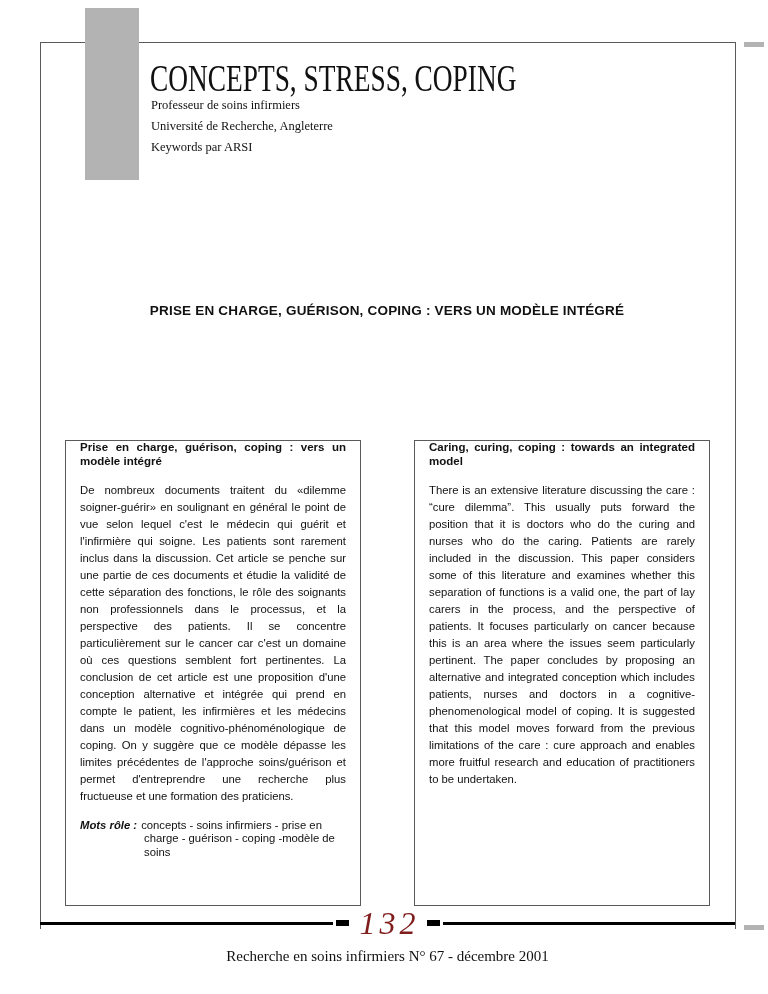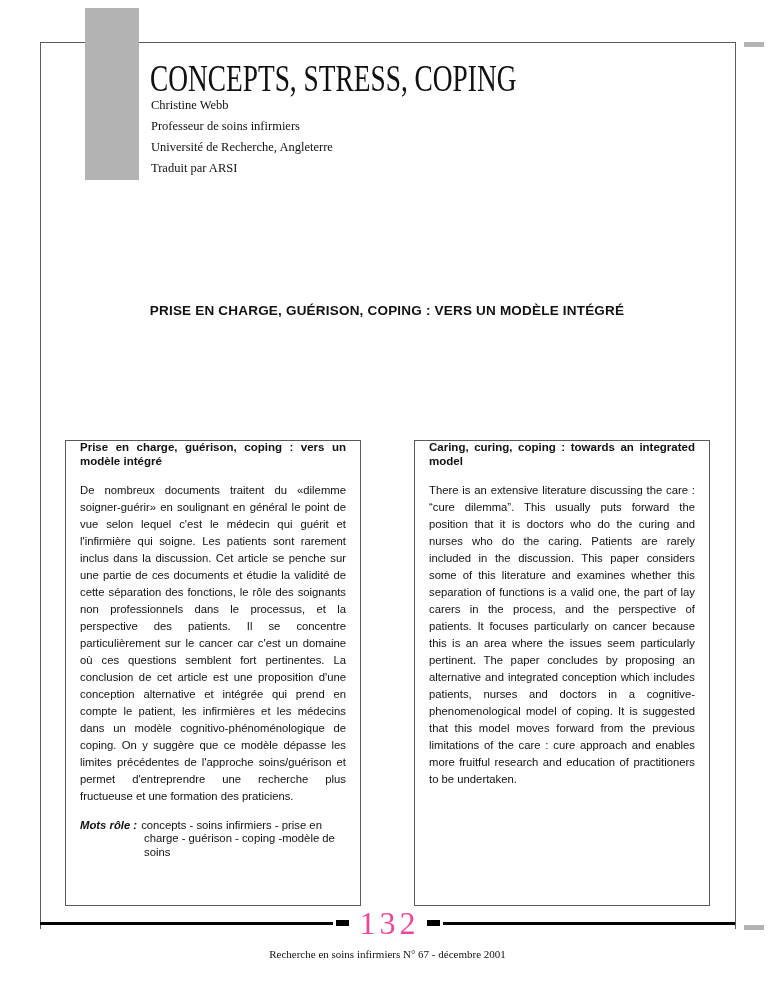--- a/index.html
+++ b/index.html
@@ -112,48 +112,48 @@
     align-items:center;
   }
   .pn-rule{flex:1;height:3px;background:#000;}
   .pn-cap{width:13px;height:6px;background:#000;margin:0 3px;}
   .pn-number{
     font-family:"Liberation Serif", serif;
     font-size:32px;
     letter-spacing:4px;
     padding:0 4px 0 8px;
     line-height:34px;
-    color:#ec4899;
+    color:#7f1d1d;
+    font-style:italic;
   }
   .footer-line{
     position:absolute;
     left:40px;top:948px;width:695px;
     margin:0;
     text-align:center;
-    font-size:11px;
+    font-size:15px;
     color:#111;
   }
 </style>
 </head>
 <body>
 
 <div class="page">
 
   <div class="frame"></div>
   <div class="accent-bar"></div>
   <div class="crop-mark crop-top"></div>
   <div class="crop-mark crop-bottom"></div>
 
   <h1 class="article-title">CONCEPTS, STRESS, COPING</h1>
 
   <div class="author-block">
-    <p>Christine Webb</p>
     <p>Professeur de soins infirmiers</p>
     <p>Université de Recherche, Angleterre</p>
-    <p>Traduit par ARSI</p>
+    <p>Keywords par ARSI</p>
   </div>
 
   <h2 class="article-heading">PRISE EN CHARGE, GUÉRISON, COPING : VERS UN MODÈLE INTÉGRÉ</h2>
 
   <section class="abstract-box box-fr">
     <p class="box-subtitle">Prise en charge, guérison, coping : vers un modèle intégré</p>
     <p class="box-body">De nombreux documents traitent du «dilemme soigner-guérir» en soulignant en général le point de vue selon lequel c'est le médecin qui guérit et l'infirmière qui soigne. Les patients sont rarement inclus dans la discussion. Cet article se penche sur une partie de ces documents et étudie la validité de cette séparation des fonctions, le rôle des soignants non professionnels dans le processus, et la perspective des patients. Il se concentre particulièrement sur le cancer car c'est un domaine où ces questions semblent fort pertinentes. La conclusion de cet article est une proposition d'une conception alternative et intégrée qui prend en compte le patient, les infirmières et les médecins dans un modèle cognitivo-phénoménologique de coping. On y suggère que ce modèle dépasse les limites précédentes de l'approche soins/guérison et permet d'entreprendre une recherche plus fructueuse et une formation des praticiens.</p>
     <p class="box-keywords"><span class="kw-label">Mots rôle :</span><span>concepts - soins infirmiers - prise en charge - guérison - coping -modèle de soins</span></p>
   </section>
 

